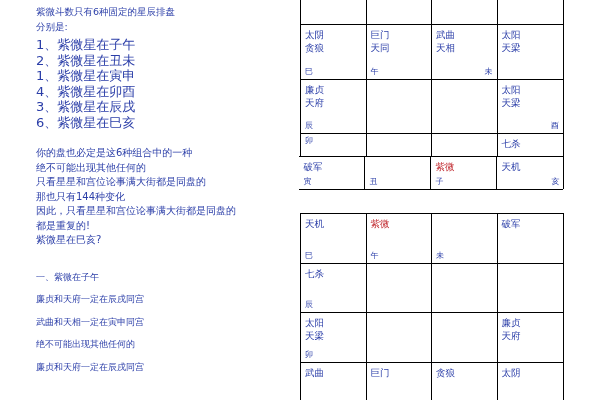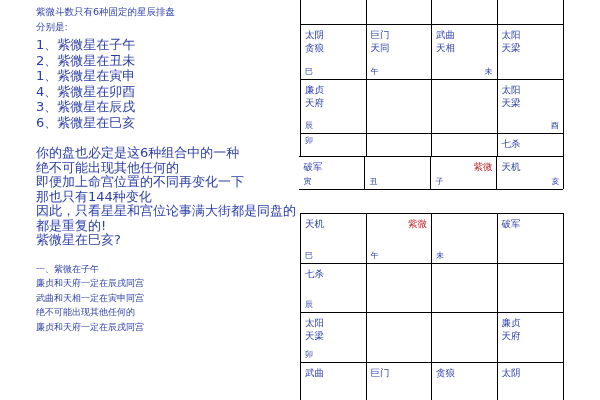--- a/index.html
+++ b/index.html
@@ -39,22 +39,22 @@
   .list-block {
     margin-top: 3px;
   }
   .list-item {
     font-size: 13px;
     line-height: 15.5px;
     white-space: nowrap;
   }
   .gap-1 { height: 16px; }
   .gap-2 { height: 14px; }
-  .block2 .para-line { line-height: 14.5px; font-size: 13px; }
-  .block3 .para-line { line-height: 14.5px; font-size: 9px; }
+  .block2 .para-line { line-height: 14.5px; font-size: 10px; }
+  .block3 .para-line { line-height: 14.5px; font-size: 9px; margin-top: 8px; }
   .block3-head { font-size: 9.5px; line-height: 15px; }
 
   
   .chart {
     position: absolute;
     border: 1.6px solid #000000;
     box-sizing: border-box;
     background: #ffffff;
   }
   #chart-top {
@@ -89,21 +89,21 @@
   .cell.last-row { border-bottom: none; }
   .stars {
     font-size: 9.5px;
     line-height: 13px;
     color: #2b3ea8;
   }
   .stars .s {
     display: block;
     white-space: nowrap;
   }
-  .stars .hl { color: #c0272d; text-align: right; }
+  .stars .hl { color: #c0272d; }
   .branch {
     position: absolute;
     font-size: 8px;
     color: #2b3ea8;
     line-height: 10px;
   }
   .branch.bl { left: 4px; bottom: 2px; }
   .branch.br { right: 4px; bottom: 2px; }
   .branch.tl { left: 4px; top: 2px; }
   .empty { }
@@ -127,21 +127,21 @@
       <div class="list-item">4、紫微星在卯酉</div>
       <div class="list-item">3、紫微星在辰戌</div>
       <div class="list-item">6、紫微星在巳亥</div>
     </div>
 
     <div class="gap-1"></div>
 
     <div class="para block2">
       <div class="para-line">你的盘也必定是这6种组合中的一种</div>
       <div class="para-line">绝不可能出现其他任何的</div>
-      <div class="para-line">即便加上命宫位置的不同再变化一下</div>
+      <div class="para-line">只看星星和宫位论事满大街都是同盘的</div>
       <div class="para-line">那也只有144种变化</div>
       <div class="para-line">因此，只看星星和宫位论事满大街都是同盘的</div>
       <div class="para-line">都是重复的!</div>
       <div class="para-line">紫微星在巳亥?</div>
     </div>
 
     <div class="gap-2"></div>
 
     <div class="para block3">
       <div class="para-line block3-head">一、紫微在子午</div>

